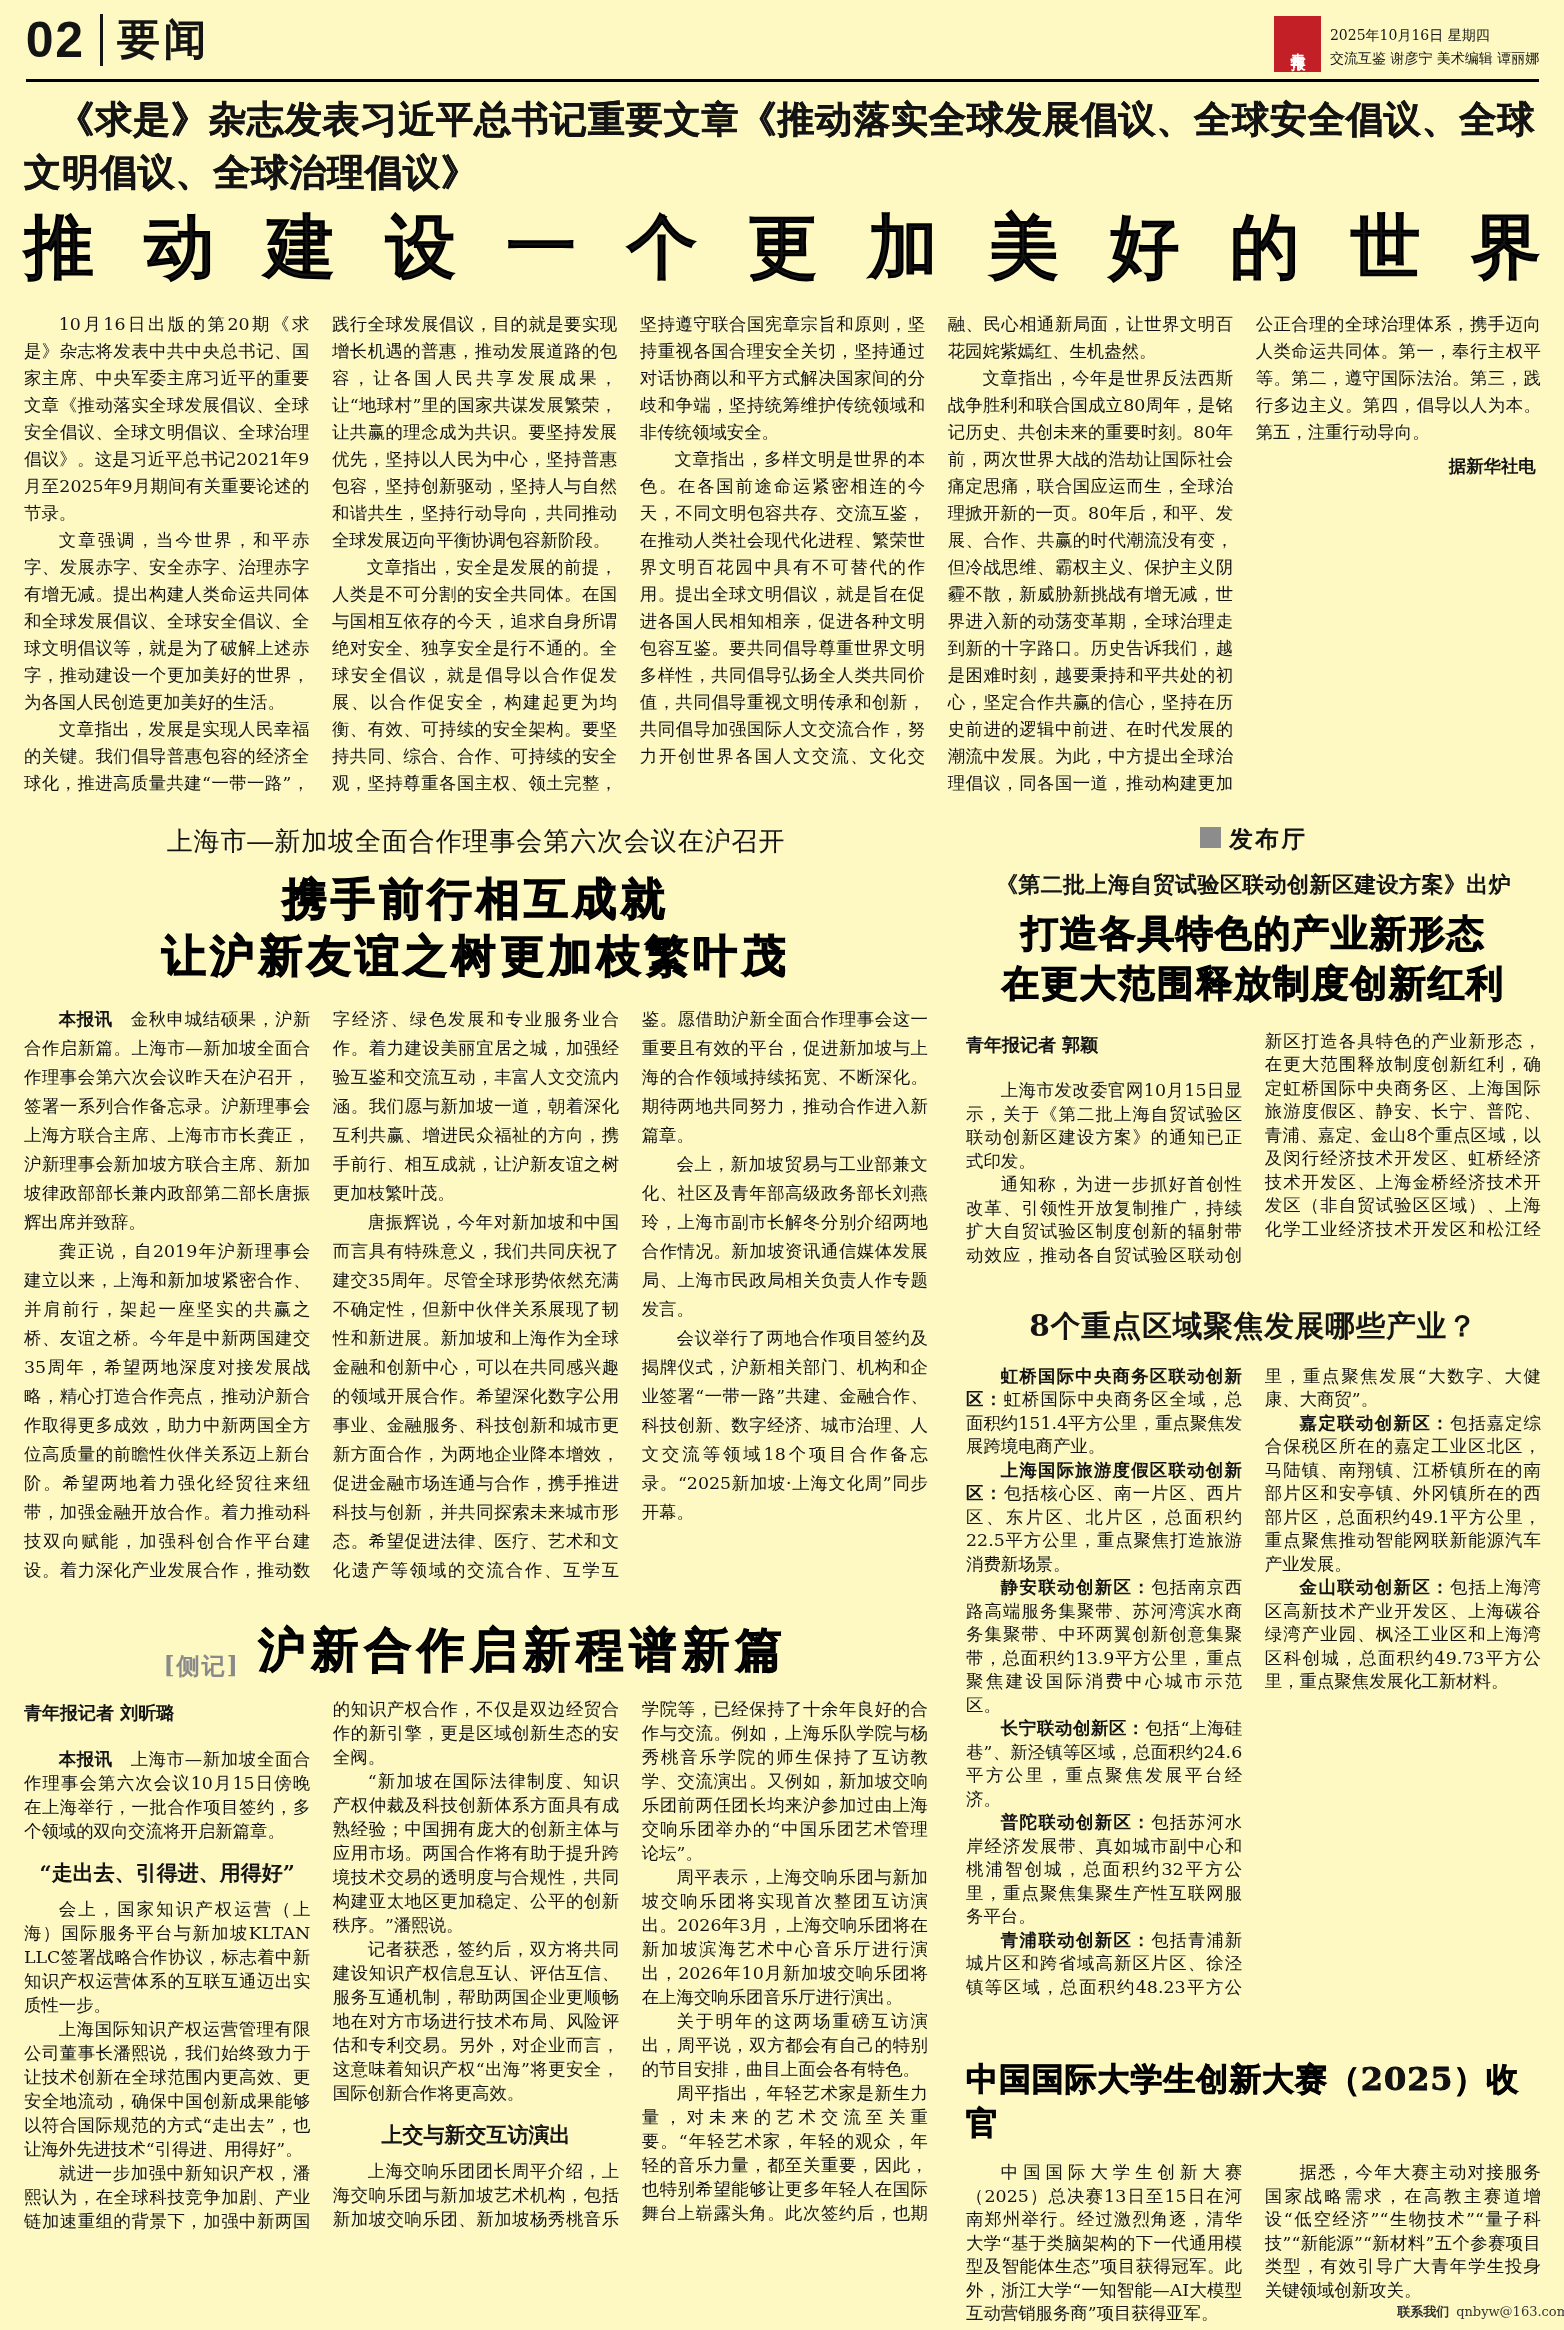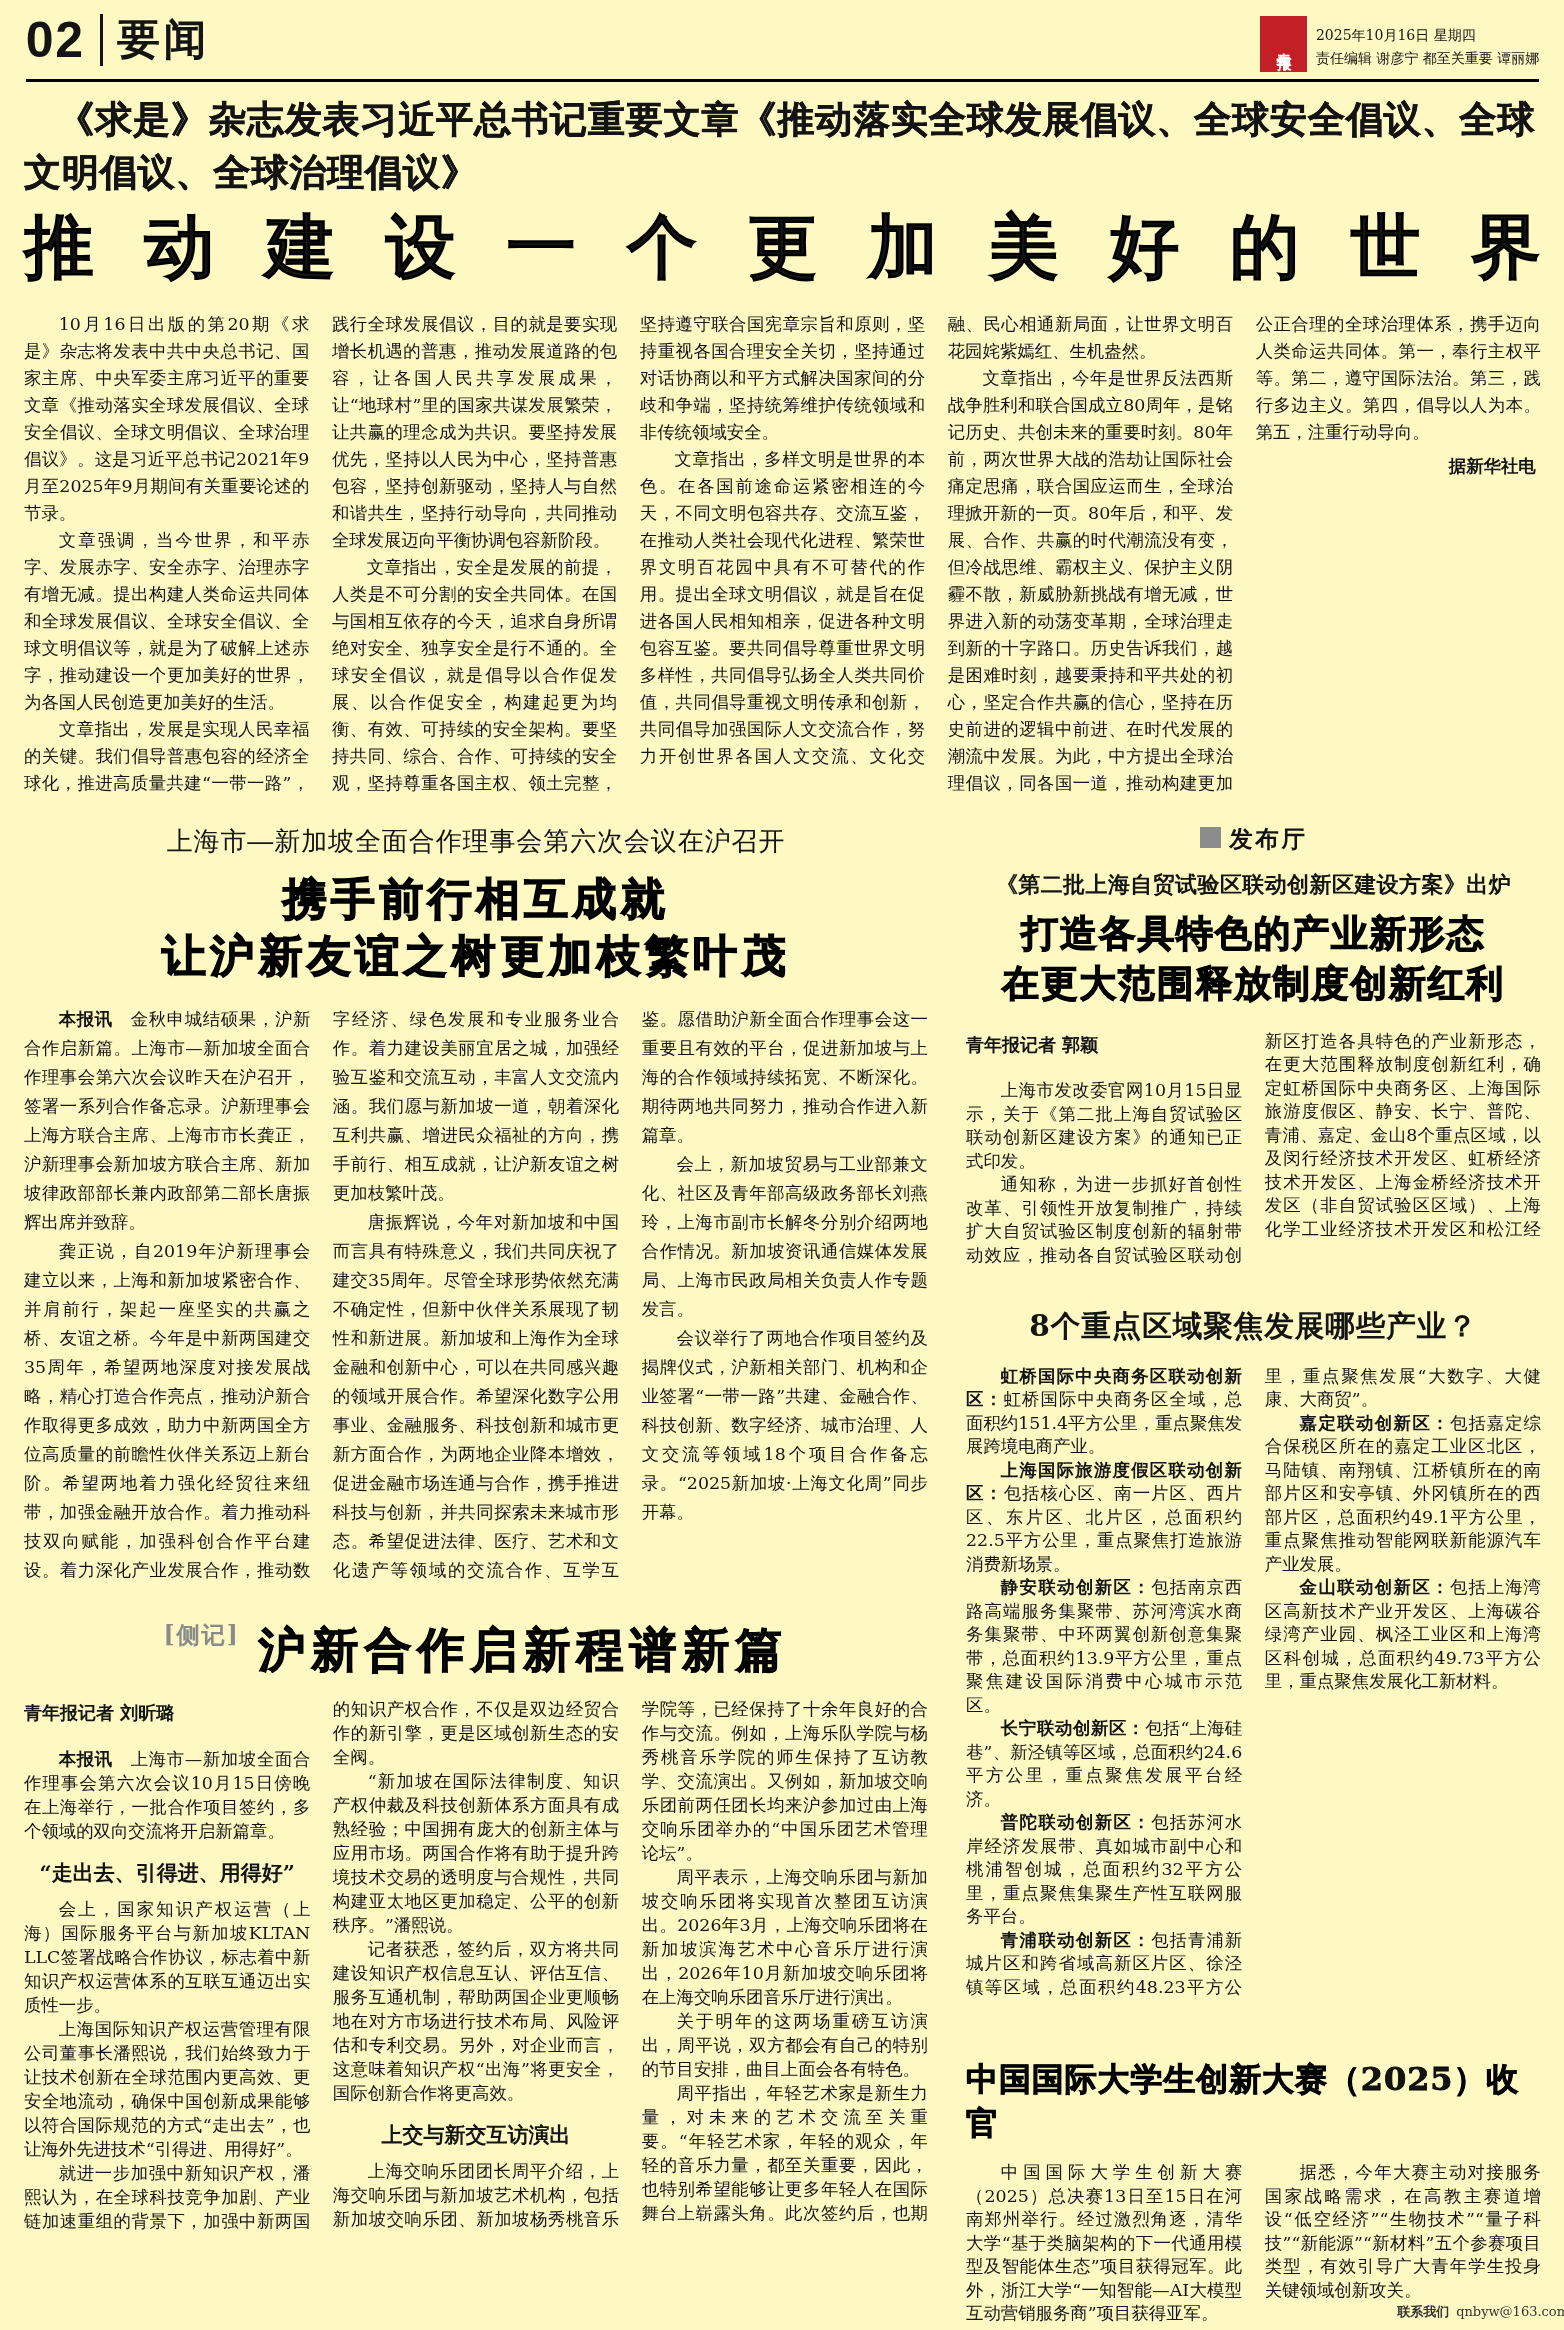--- a/index.html
+++ b/index.html
@@ -62,21 +62,21 @@
   
   .meeting-kicker{text-align:center;font-size:26px;font-weight:500;margin:3.5px 0 10.4px;letter-spacing:0.9px;}
   .meeting-headline{
     text-align:center;font-size:44px;font-weight:900;line-height:1.3;
     margin:0 0 21px;letter-spacing:4.3px;-webkit-text-stroke:1.3px #000;
   }
   .meeting-body{column-count:3;height:584px;font-size:17.4px;line-height:29px;}
 
   
   .sidebar{margin-top:29.6px;}
-  .sidebar-head{display:flex;justify-content:center;align-items:flex-start;gap:19px;margin:0 0 15.6px;}
+  .sidebar-head{display:flex;justify-content:center;align-items:flex-end;gap:19px;margin:0 0 15.6px;}
   .sidebar-tag{color:#8a8a8a;font-size:23.5px;font-weight:700;letter-spacing:1.7px;}
   .sidebar-headline{font-size:47px;font-weight:900;margin:0;letter-spacing:6px;-webkit-text-stroke:1px #000;}
   .sidebar-body{column-count:3;height:542px;font-size:17.4px;line-height:24px;}
 
   
   .section-label{text-align:center;font-size:23.5px;font-weight:900;letter-spacing:2.6px;margin-top:1.7px;}
   .label-square{display:inline-block;width:21px;height:21px;background:#8c8c8c;margin-right:8.7px;vertical-align:-1.7px;}
   .release-kicker{text-align:center;font-size:22px;font-weight:700;margin:15.6px 0 8.7px;letter-spacing:0.4px;}
   .release-headline{
     text-align:center;font-size:37px;font-weight:900;line-height:1.35;
@@ -107,21 +107,21 @@
   <header class="topbar">
     <div class="topbar-left">
       <span class="page-num">02</span>
       <span class="vbar"></span>
       <span class="section-title">要闻</span>
     </div>
     <div class="topbar-right">
       <div class="logo-box">青年报</div>
       <div class="meta">
         <div class="meta-date">2025年10月16日 星期四</div>
-        <div class="meta-editors">责任编辑 谢彦宁  都至关重要 谭丽娜</div>
+        <div class="meta-editors">交流互鉴 谢彦宁  美术编辑 谭丽娜</div>
       </div>
     </div>
   </header>
   <div class="rule"></div>
 
   <section class="lead">
     <p class="lead-kicker sans">《求是》杂志发表习近平总书记重要文章《推动落实全球发展倡议、全球安全倡议、全球文明倡议、全球治理倡议》</p>
     <h1 class="lead-headline sans">推动建设一个更加美好的世界</h1>
     <div class="cols lead-body">
         <p class="para">10月16日出版的第20期《求是》杂志将发表中共中央总书记、国家主席、中央军委主席习近平的重要文章《推动落实全球发展倡议、全球安全倡议、全球文明倡议、全球治理倡议》。这是习近平总书记2021年9月至2025年9月期间有关重要论述的节录。</p>

